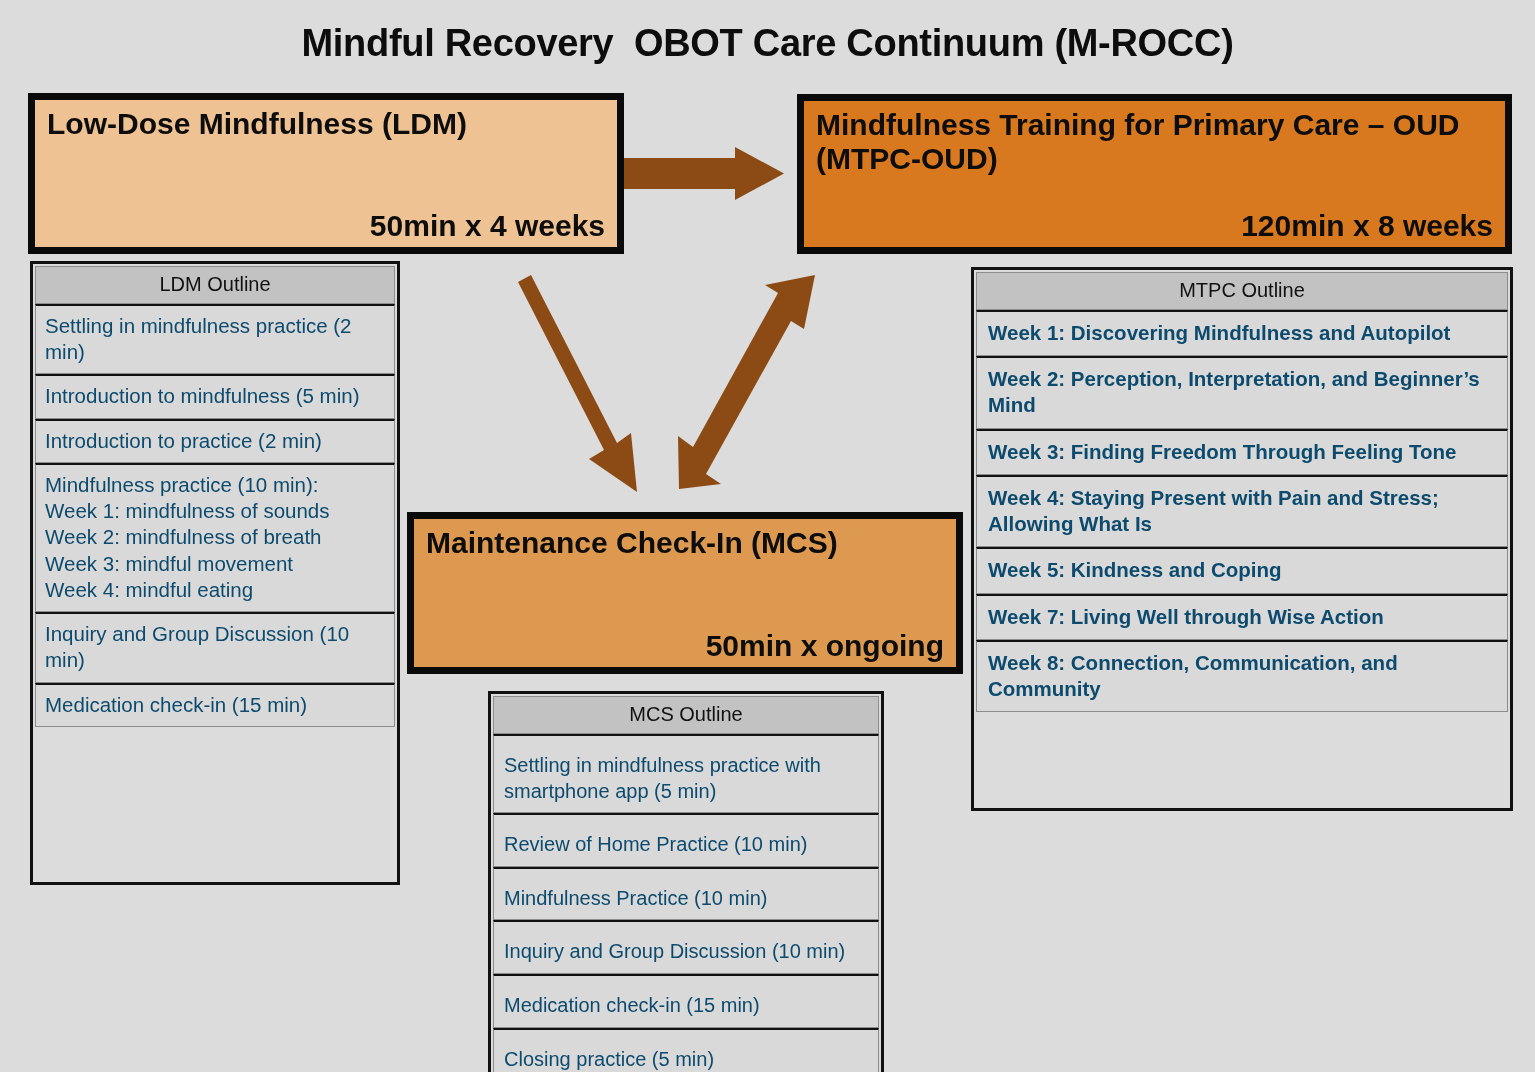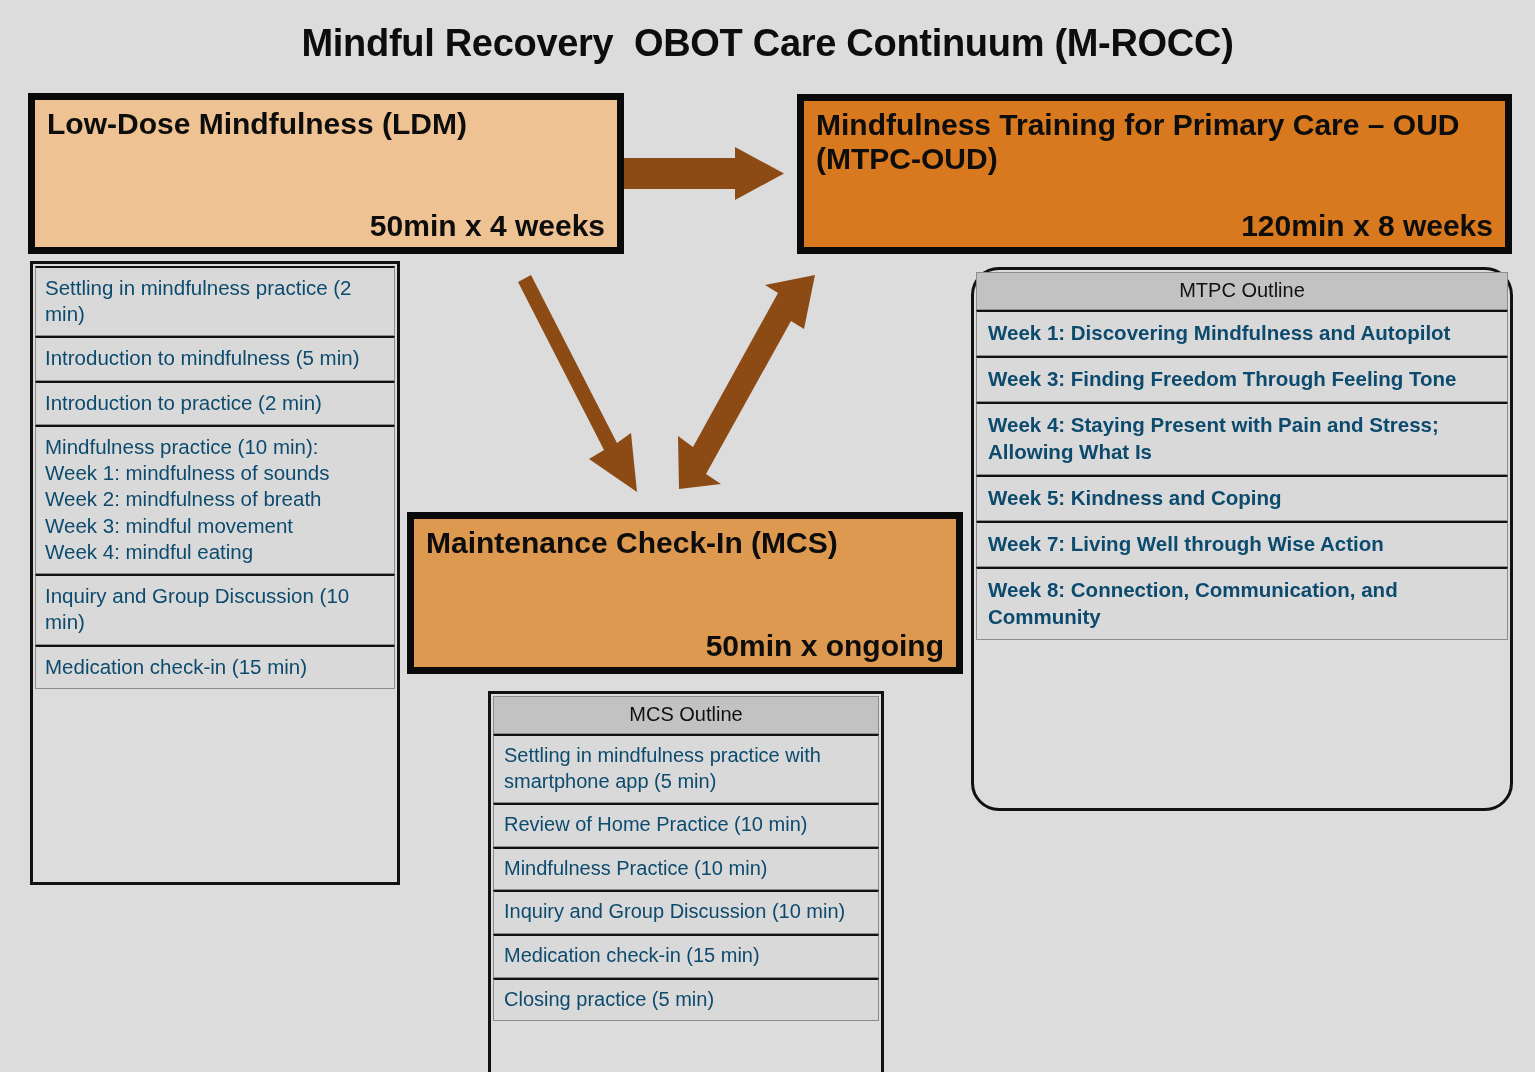--- a/index.html
+++ b/index.html
@@ -118,37 +118,36 @@
     width: 370px;
     height: 624px;
   }
   #ldm-outline .outline-row { font-size: 20.5px; }
 
   #mtpc-outline {
     left: 971px;
     top: 267px;
     width: 542px;
     height: 544px;
-    border-radius: 28px;
   }
   #mtpc-outline .outline-row {
     font-weight: bold;
     font-size: 20.5px;
     padding: 8px 20px 9px 11px;
   }
 
   #mcs-outline {
     left: 488px;
     top: 691px;
     width: 396px;
     height: 394px;
   }
   #mcs-outline .outline-row {
     font-size: 20px;
-    padding: 7px 6px 8px 10px;
+    padding: 17px 6px 8px 10px;
   }
 
   
   #arrows {
     position: absolute;
     left: 0;
     top: 0;
     width: 1535px;
     height: 1072px;
     pointer-events: none;
@@ -185,35 +184,37 @@
     <div class="program-title">Mindfulness Training for Primary Care – OUD (MTPC-OUD)</div>
     <div class="program-duration">120min x 8 weeks</div>
   </div>
 
   <div class="program-box" id="mcs-box">
     <div class="program-title">Maintenance Check-In (MCS)</div>
     <div class="program-duration">50min x ongoing</div>
   </div>
 
   <div class="outline" id="ldm-outline">
+    <div class="outline-header">LDM Outline</div>
     <div class="outline-row">Settling in mindfulness practice (2 min)</div>
     <div class="outline-row">Introduction to mindfulness (5 min)</div>
     <div class="outline-row">Introduction to practice (2 min)</div>
     <div class="outline-row">Mindfulness practice (10 min):
  Week 1:  mindfulness of sounds
  Week 2:  mindfulness of breath
  Week 3:  mindful movement
  Week 4:  mindful eating</div>
     <div class="outline-row">Inquiry  and Group Discussion (10 min)</div>
     <div class="outline-row">Medication check-in (15 min)</div>
   </div>
 
   <div class="outline" id="mtpc-outline">
     <div class="outline-header">MTPC Outline</div>
     <div class="outline-row">Week 1: Discovering Mindfulness and Autopilot</div>
+    <div class="outline-row">Week 2: Perception, Interpretation, and Beginner’s Mind</div>
     <div class="outline-row">Week 3: Finding Freedom Through Feeling Tone</div>
     <div class="outline-row">Week 4: Staying Present with Pain and Stress; Allowing What Is</div>
     <div class="outline-row">Week 5: Kindness and Coping</div>
     <div class="outline-row">Week 7: Living Well through Wise Action</div>
     <div class="outline-row">Week 8: Connection, Communication, and Community</div>
   </div>
 
   <div class="outline" id="mcs-outline">
     <div class="outline-header">MCS Outline</div>
     <div class="outline-row">Settling in mindfulness practice with smartphone app (5 min)</div>

